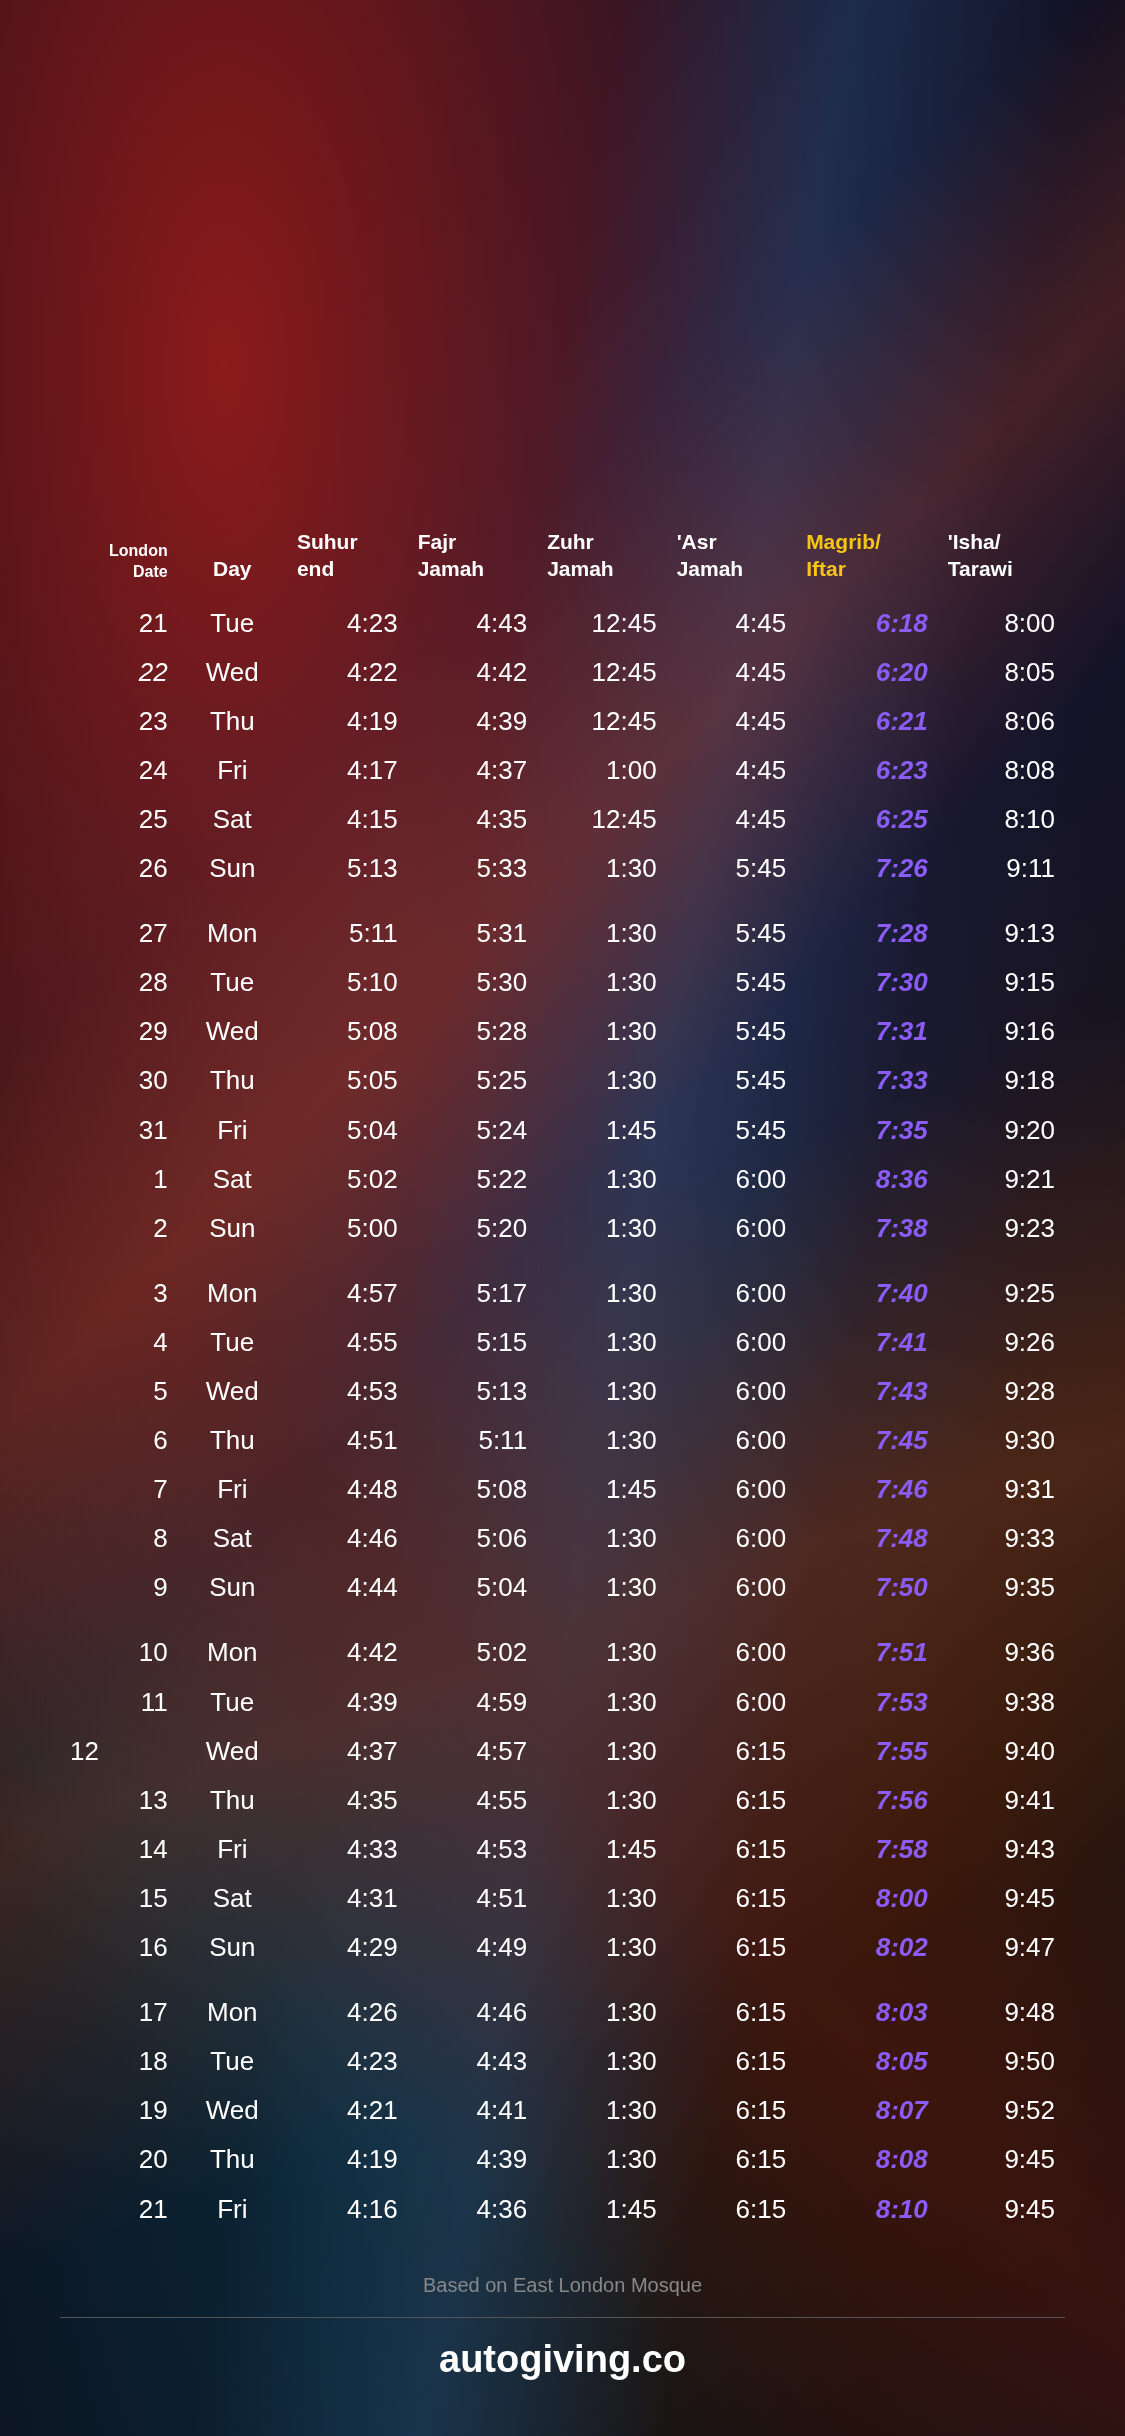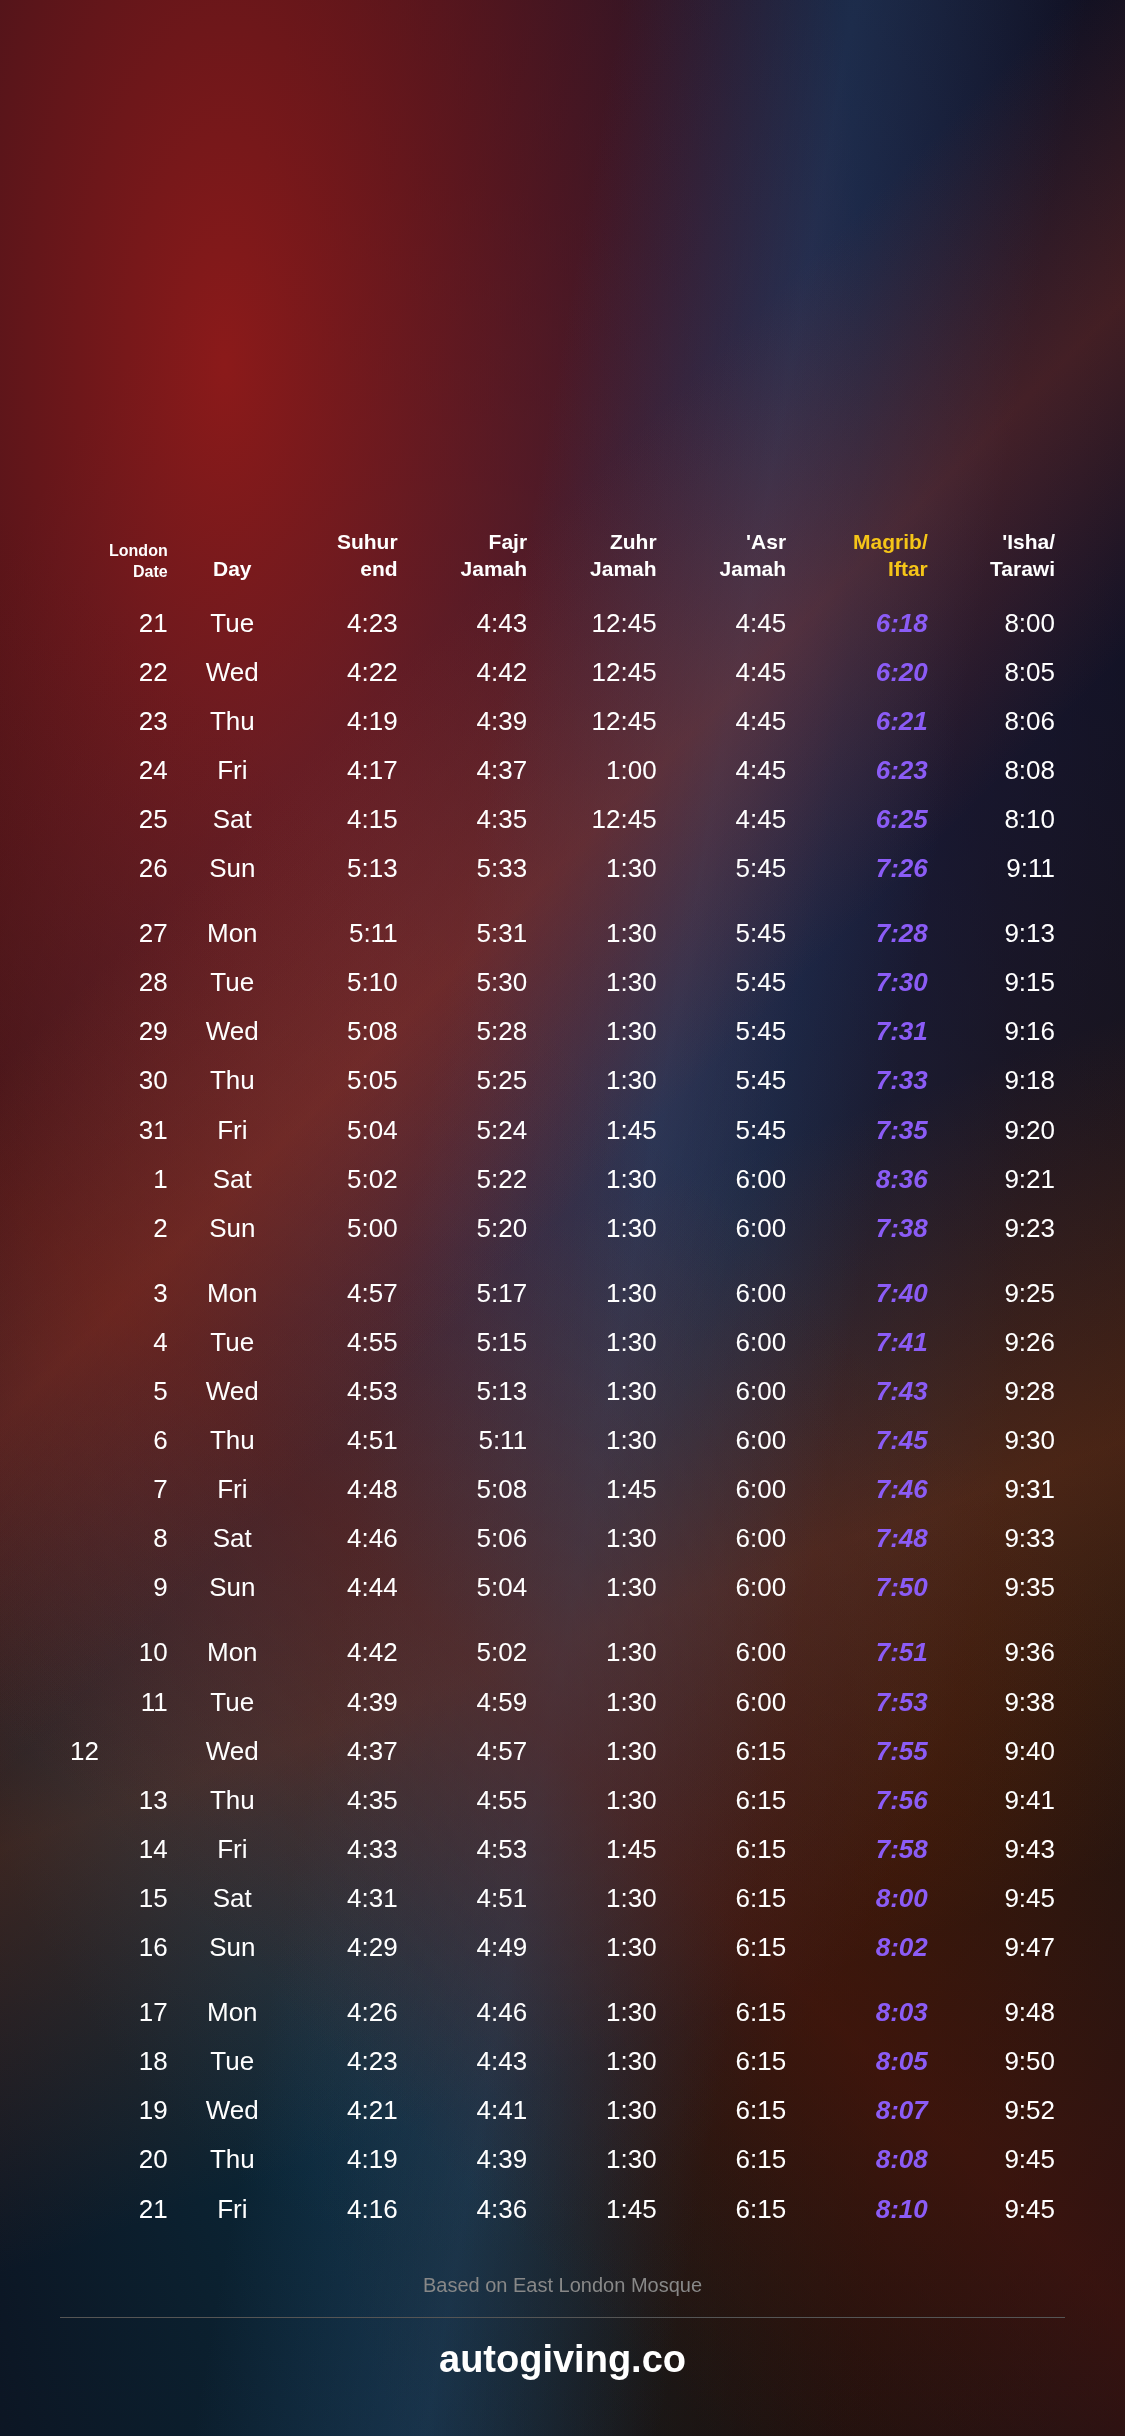--- a/index.html
+++ b/index.html
@@ -51,21 +51,21 @@
 
     table {
       width: 100%;
       border-collapse: collapse;
     }
 
     thead th {
       color: #ffffff;
       font-size: 22px;
       font-weight: 600;
-      text-align: right;
+      text-align: left;
       padding: 8px 10px 16px 10px;
       line-height: 1.3;
       vertical-align: bottom;
     }
 
     thead th:first-child {
       text-align: center;
     }
 
     thead th.day-col {
@@ -149,21 +149,21 @@
       <td style="text-align:right;">21</td>
       <td class="day-cell">Tue</td>
       <td>4:23</td>
       <td>4:43</td>
       <td>12:45</td>
       <td>4:45</td>
       <td class="magrib-cell">6:18</td>
       <td>8:00</td>
     </tr>
           <tr>
-      <td style="">22</td>
+      <td style="font-style:italic;">22</td>
       <td class="day-cell">Wed</td>
       <td>4:22</td>
       <td>4:42</td>
       <td>12:45</td>
       <td>4:45</td>
       <td class="magrib-cell">6:20</td>
       <td>8:05</td>
     </tr>
           <tr>
       <td style="text-align:right;">23</td>

